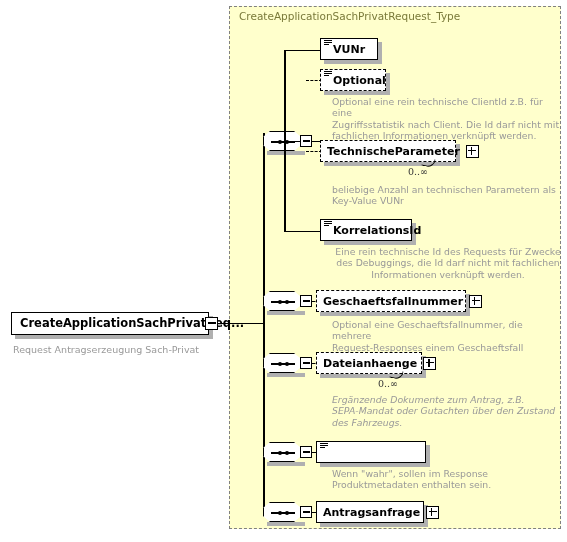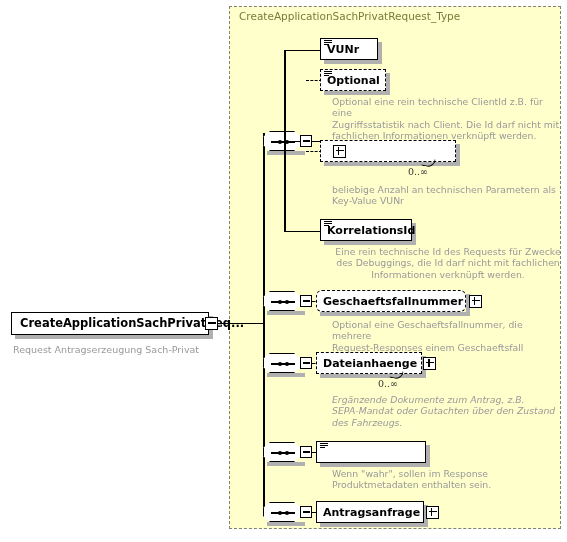--- a/index.html
+++ b/index.html
@@ -74,21 +74,21 @@
   .lines-icon i {
     display: block;
     background: #000;
     height: 1px;
     margin-bottom: 1px;
   }
   .lines-icon i:nth-child(1){ width: 8px; }
   .lines-icon i:nth-child(2){ width: 8px; }
   .lines-icon i:nth-child(3){ width: 5px; }
 
-  .has-icon .node-label { }
+  .has-icon .node-label { margin-left: 6px; }
 
   
   .toggle {
     width: 11px;
     height: 11px;
     border: 1.4px solid #000;
     background: #fff;
     position: relative;
     margin-left: 6px;
     flex: 0 0 auto;
@@ -296,20 +296,21 @@
   <span class="node-label">Optional</span>
 </div>
 <div class="anno" style="left:332px; top:96px; width:232px;">Optional eine rein technische ClientId z.B. für eine
 Zugriffsstatistik nach Client. Die Id darf nicht mit
 fachlichen Informationen verknüpft werden.</div>
 
 <div class="ln-h dashed" style="left:306px; top:150.5px; width:16px;"></div>
 <div class="node-shadow" style="left:324px; top:162px; width:136px; height:4px;"></div>
 <div class="node-shadow" style="left:456px; top:144px; width:4px; height:22px;"></div>
 <div class="node optional" style="left:320px; top:140px; width:136px;">
+  <span class="node-label">TechnischeParameter</span>
   <span class="toggle plus"></span>
 </div>
 <div class="occ-tail" style="left:422px; top:158px;"></div>
 <div class="occ" style="left:408px; top:166px;">0..∞</div>
 <div class="anno" style="left:332px; top:184px; width:232px;">beliebige Anzahl an technischen Parametern als
 Key-Value VUNr</div>
 
 <div class="ln-h" style="left:284px; top:230.5px; width:36px;"></div>
 <div class="node-shadow" style="left:324px; top:241px; width:92px; height:4px;"></div>
 <div class="node-shadow" style="left:412px; top:223px; width:4px; height:22px;"></div>
@@ -326,21 +327,21 @@
 Informationen verknüpft werden.</div>
 
 <div class="seq-shadow" style="left:267px; top:311px; width:38px; height:4px;"></div>
 <div class="seq" style="left:263px; top:291px;">
   <span class="dots"></span>
 </div>
 <div class="seq-toggle" style="left:300px; top:295px;"></div>
 <div class="ln-h dashed" style="left:312px; top:300.5px; width:10px;"></div>
 <div class="node-shadow" style="left:320px; top:312px; width:150px; height:4px;"></div>
 <div class="node-shadow" style="left:466px; top:294px; width:4px; height:22px;"></div>
-<div class="node optional" style="left:316px; top:290px; width:150px;border-radius:6px;">
+<div class="node optional" style="left:316px; top:290px; width:150px;">
   <span class="node-label">Geschaeftsfallnummer</span>
   <span class="toggle plus"></span>
 </div>
 <div class="anno" style="left:332px; top:319px; width:232px;">Optional eine Geschaeftsfallnummer, die mehrere
 Request-Responses einem Geschaeftsfall zuordnet</div>
 
 <div class="seq-shadow" style="left:267px; top:373px; width:38px; height:4px;"></div>
 <div class="seq" style="left:263px; top:353px;">
   <span class="dots"></span>
 </div>

